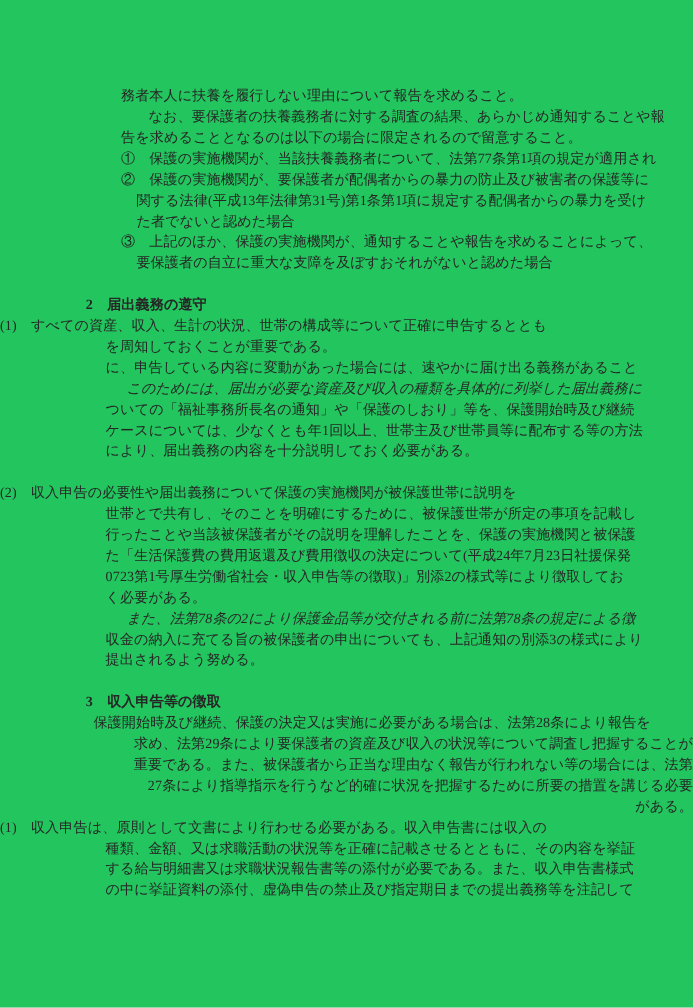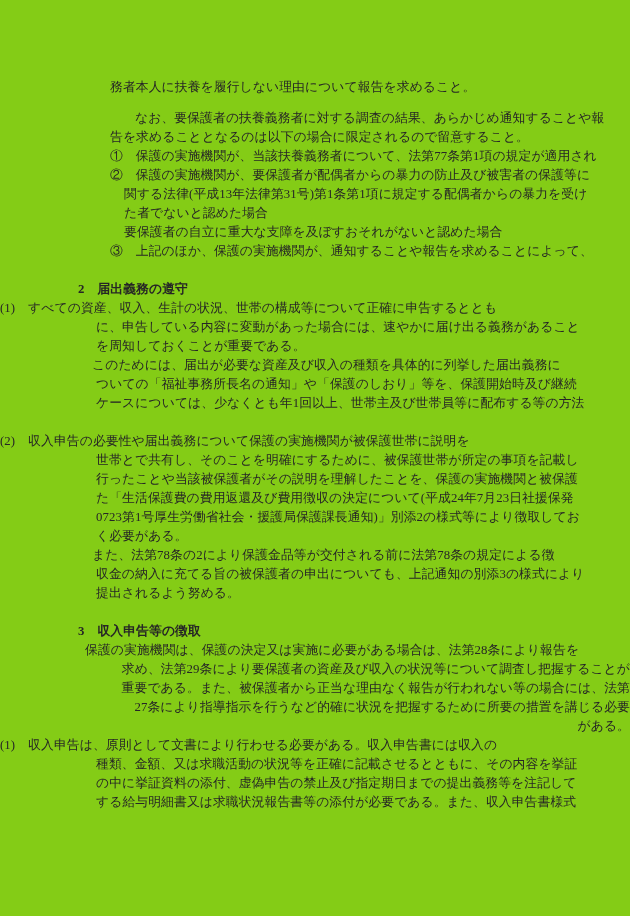--- a/index.html
+++ b/index.html
@@ -4,21 +4,21 @@
 <style>
   html, body {
     margin: 0;
     padding: 0;
     background: #e8e8e8;
   }
   .page {
     position: relative;
     width: 630px;
     height: 916px;
-    background: #84cc16;
+    background: #22c55e;
     overflow: hidden;
     margin: 0 auto;
   }
   .doc {
     position: absolute;
     top: 78px;
     left: 0;
     right: 0;
     font-family: "Liberation Serif", "DejaVu Serif", serif;
     font-size: 12.8px;
@@ -31,61 +31,62 @@
     white-space: pre;
     overflow: visible;
   }
   
   .ind-a { padding-left: 68px; text-align: right;  }  
   .ind-b { padding-left: 78px; font-weight: bold;  }  
   .ind-c {  }  
   .ind-d { padding-left: 110px; }  
   .ind-e { padding-left: 96px;  }  
   .ind-f { padding-left: 124px; }  
-  .ind-g { padding-left: 135px; margin-top: 12px; }  
-  .ind-h { padding-left: 92px; }  
+  .ind-g { padding-left: 135px; }  
+  .ind-h { padding-left: 115px; font-style: italic; }  
   .ind-i { padding-left: 85px;  }  
 </style>
 </head>
 <body>
 
 <div class="page">
   <div class="doc" id="doc" style="color: rgb(38, 38, 38);">
       <div class="line ind-d">務者本人に扶養を履行しない理由について報告を求めること。</div>
       <div class="line ind-g">なお、要保護者の扶養義務者に対する調査の結果、あらかじめ通知することや報</div>
       <div class="line ind-d">告を求めることとなるのは以下の場合に限定されるので留意すること。</div>
       <div class="line ind-d">①　保護の実施機関が、当該扶養義務者について、法第77条第1項の規定が適用され</div>
       <div class="line ind-d">②　保護の実施機関が、要保護者が配偶者からの暴力の防止及び被害者の保護等に</div>
       <div class="line ind-f">関する法律(平成13年法律第31号)第1条第1項に規定する配偶者からの暴力を受け</div>
       <div class="line ind-f">た者でないと認めた場合</div>
+      <div class="line ind-d">③　上記のほか、保護の実施機関が、通知することや報告を求めることによって、</div>
       <div class="line ind-f">要保護者の自立に重大な支障を及ぼすおそれがないと認めた場合</div>
-      <div class="line ind-d">③　上記のほか、保護の実施機関が、通知することや報告を求めることによって、</div>
       <div class="line ind-a">&nbsp;</div>
       <div class="line ind-b">2　届出義務の遵守</div>
       <div class="line ind-c">(1)　すべての資産、収入、生計の状況、世帯の構成等について正確に申告するととも</div>
+      <div class="line ind-e">を周知しておくことが重要である。</div>
       <div class="line ind-e">に、申告している内容に変動があった場合には、速やかに届け出る義務があること</div>
-      <div class="line ind-e">を周知しておくことが重要である。</div>
       <div class="line ind-h">このためには、届出が必要な資産及び収入の種類を具体的に列挙した届出義務に</div>
       <div class="line ind-e">ついての「福祉事務所長名の通知」や「保護のしおり」等を、保護開始時及び継続</div>
       <div class="line ind-e">ケースについては、少なくとも年1回以上、世帯主及び世帯員等に配布する等の方法</div>
+      <div class="line ind-e">により、届出義務の内容を十分説明しておく必要がある。</div>
       <div class="line ind-a">&nbsp;</div>
       <div class="line ind-c">(2)　収入申告の必要性や届出義務について保護の実施機関が被保護世帯に説明を</div>
       <div class="line ind-e">世帯とで共有し、そのことを明確にするために、被保護世帯が所定の事項を記載し</div>
       <div class="line ind-e">行ったことや当該被保護者がその説明を理解したことを、保護の実施機関と被保護</div>
       <div class="line ind-e">た「生活保護費の費用返還及び費用徴収の決定について(平成24年7月23日社援保発</div>
-      <div class="line ind-e">0723第1号厚生労働省社会・援護局保護課長通知)」別添2の様式等により徴取してお</div>
+      <div class="line ind-e">0723第1号厚生労働省社会・収入申告等の徴取)」別添2の様式等により徴取してお</div>
       <div class="line ind-e">く必要がある。</div>
       <div class="line ind-h">また、法第78条の2により保護金品等が交付される前に法第78条の規定による徴</div>
       <div class="line ind-e">収金の納入に充てる旨の被保護者の申出についても、上記通知の別添3の様式により</div>
       <div class="line ind-e">提出されるよう努める。</div>
       <div class="line ind-a">&nbsp;</div>
       <div class="line ind-b">3　収入申告等の徴取</div>
-      <div class="line ind-i">保護の実施機関は、保護の決定又は実施に必要がある場合は、法第28条により報告を</div>
+      <div class="line ind-i">保護開始時及び継続、保護の決定又は実施に必要がある場合は、法第28条により報告を</div>
       <div class="line ind-a">求め、法第29条により要保護者の資産及び収入の状況等について調査し把握することが</div>
       <div class="line ind-a">重要である。また、被保護者から正当な理由なく報告が行われない等の場合には、法第</div>
       <div class="line ind-a">27条により指導指示を行うなど的確に状況を把握するために所要の措置を講じる必要</div>
       <div class="line ind-a">がある。</div>
       <div class="line ind-c">(1)　収入申告は、原則として文書により行わせる必要がある。収入申告書には収入の</div>
       <div class="line ind-e">種類、金額、又は求職活動の状況等を正確に記載させるとともに、その内容を挙証</div>
+      <div class="line ind-e">する給与明細書又は求職状況報告書等の添付が必要である。また、収入申告書様式</div>
       <div class="line ind-e">の中に挙証資料の添付、虚偽申告の禁止及び指定期日までの提出義務等を注記して</div>
-      <div class="line ind-e">する給与明細書又は求職状況報告書等の添付が必要である。また、収入申告書様式</div>
     </div>
 </div>
 
 </body></html>

